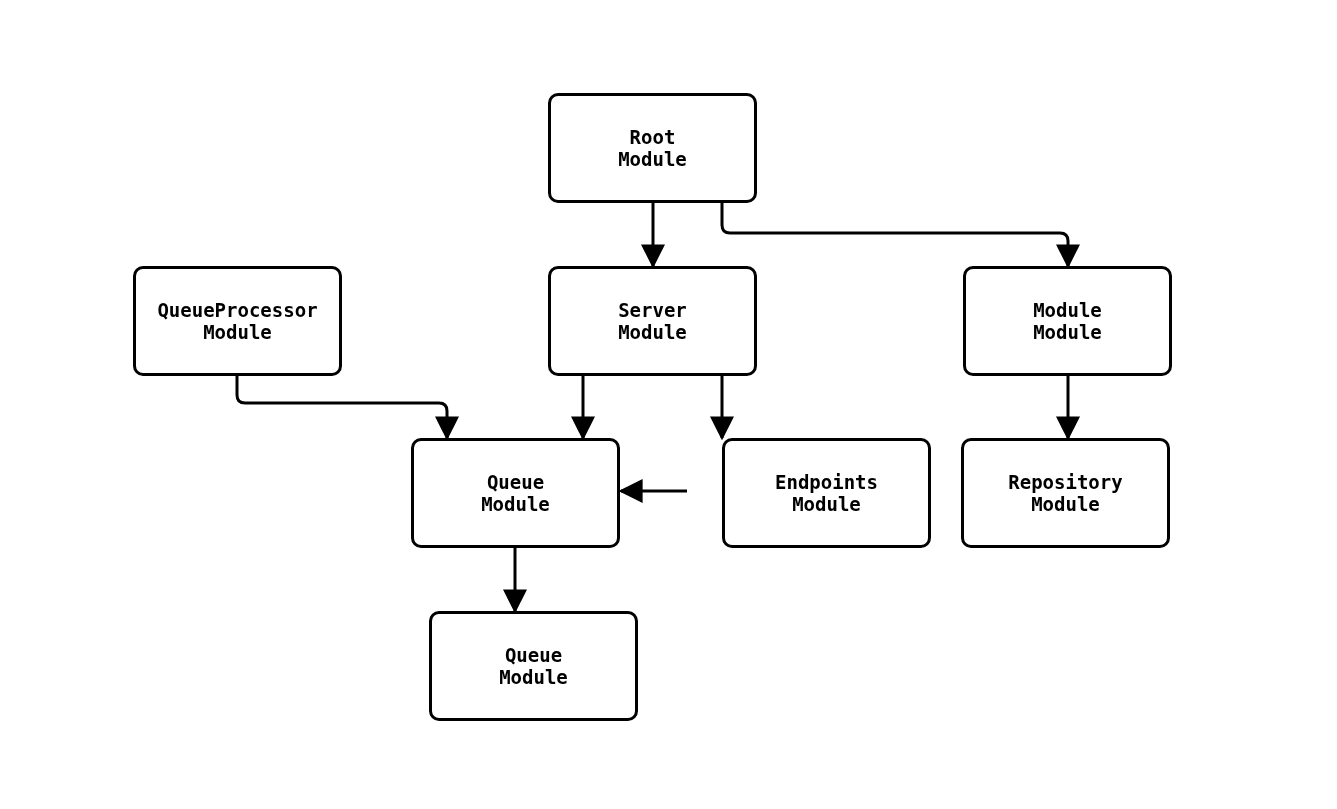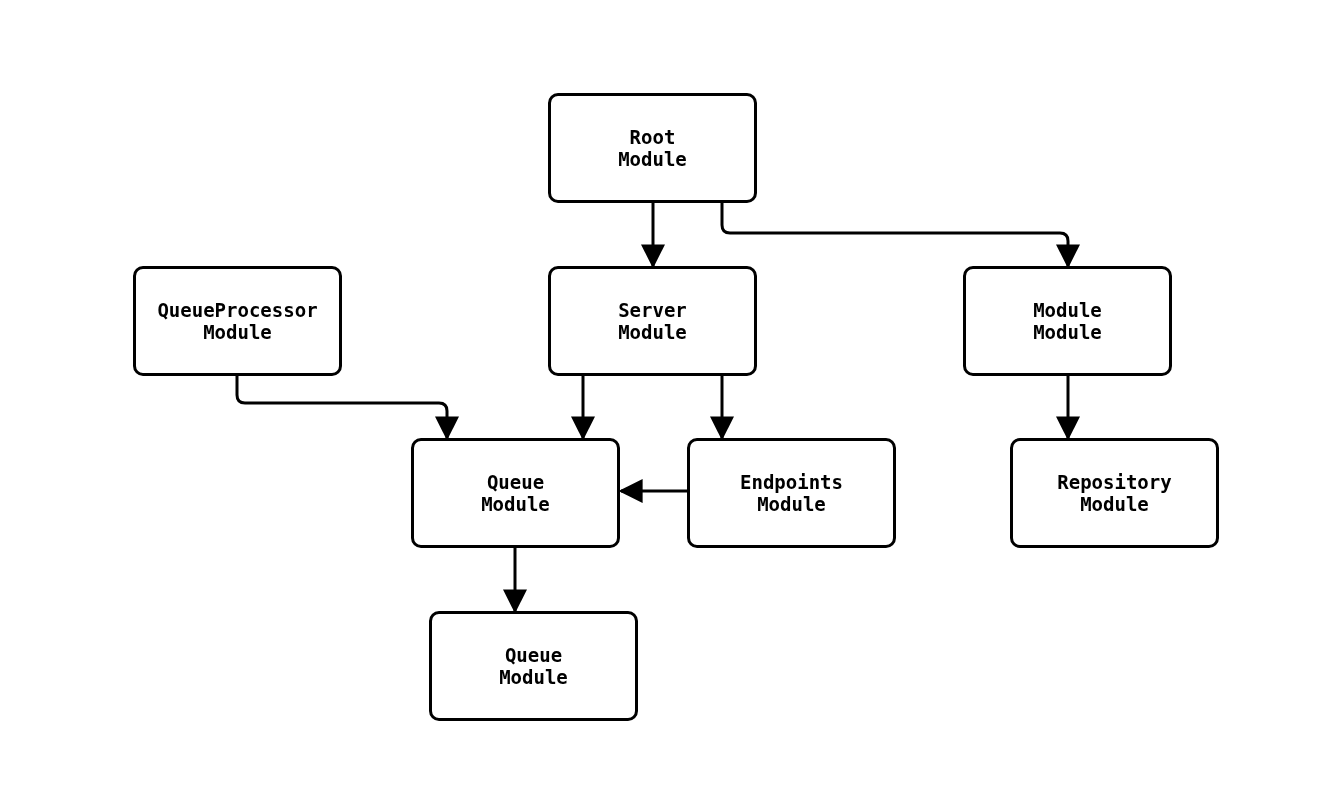--- a/index.html
+++ b/index.html
@@ -81,26 +81,26 @@
   <div class="node" style="left:963px;top:266px">
     <span class="line">Module</span>
     <span class="line">Module</span>
   </div>
 
   <div class="node" style="left:411px;top:438px">
     <span class="line">Queue</span>
     <span class="line">Module</span>
   </div>
 
-  <div class="node" style="left:687px;top:438px">
+  <div class="node" style="left:722px;top:438px">
     <span class="line">Endpoints</span>
     <span class="line">Module</span>
   </div>
 
-  <div class="node" style="left:1010px;top:438px">
+  <div class="node" style="left:961px;top:438px">
     <span class="line">Repository</span>
     <span class="line">Module</span>
   </div>
 
   <div class="node" style="left:429px;top:611px">
     <span class="line">Queue</span>
     <span class="line">Module</span>
   </div>
 
 </div>

